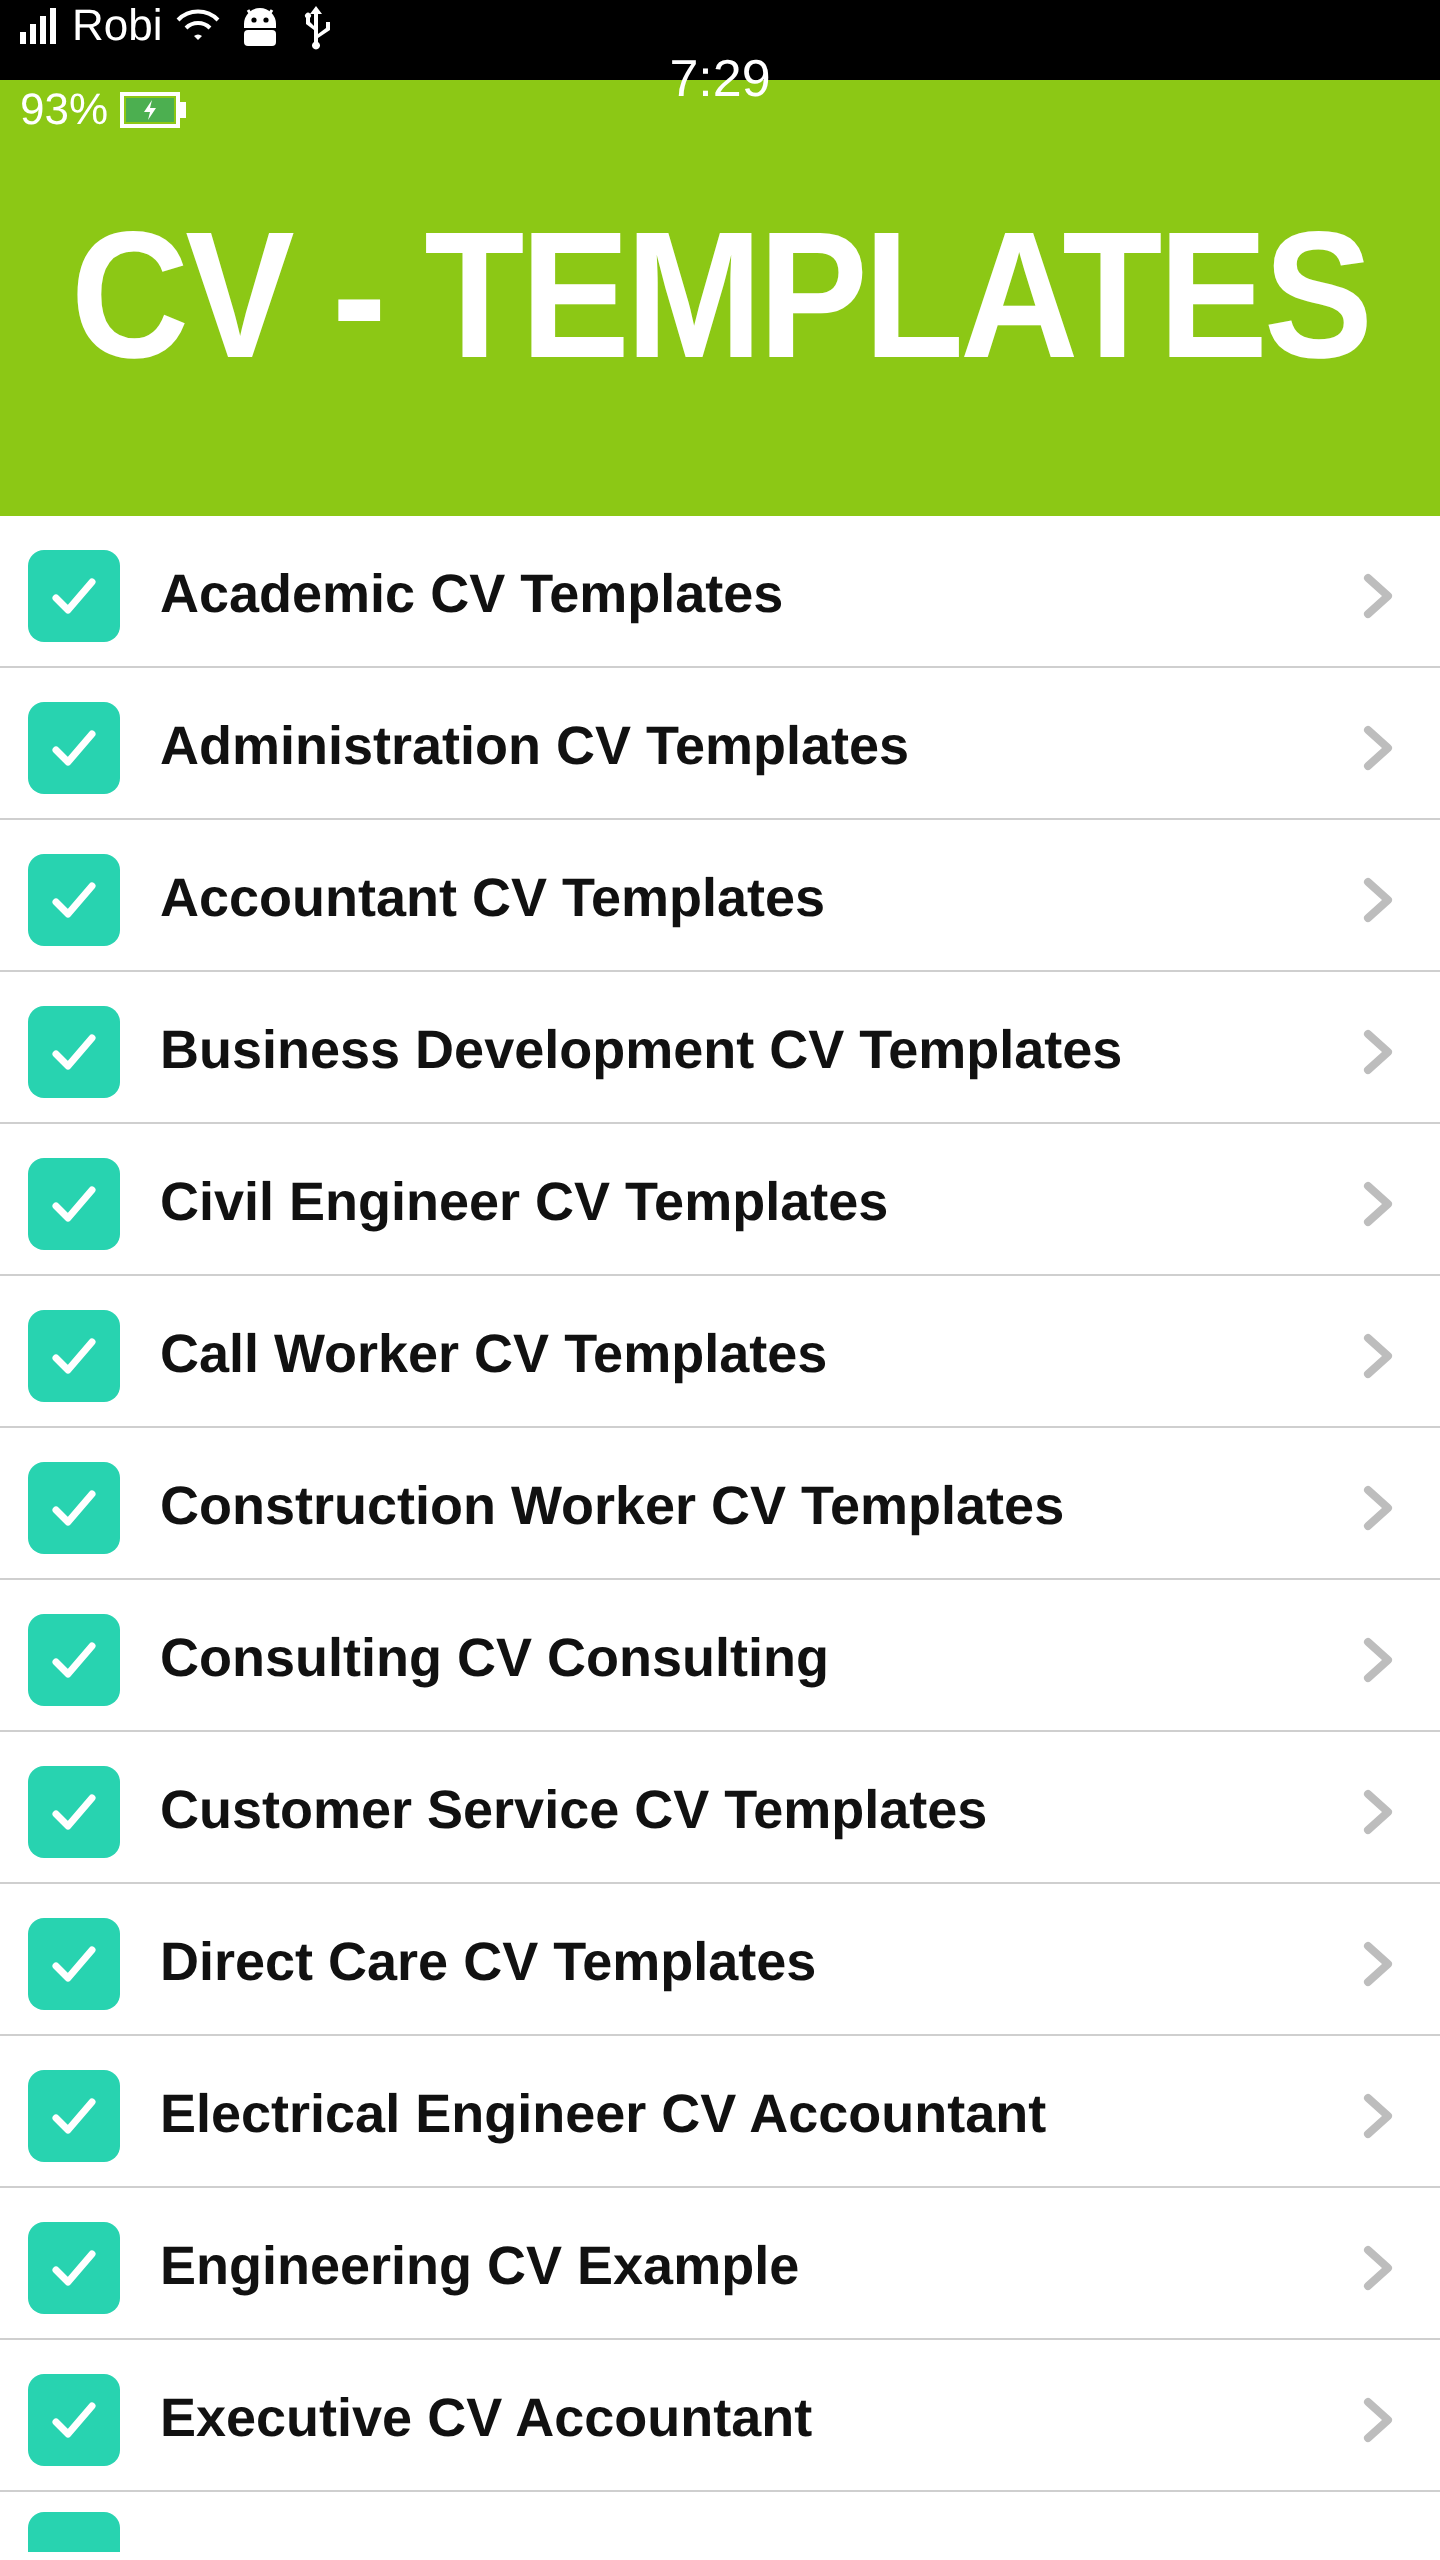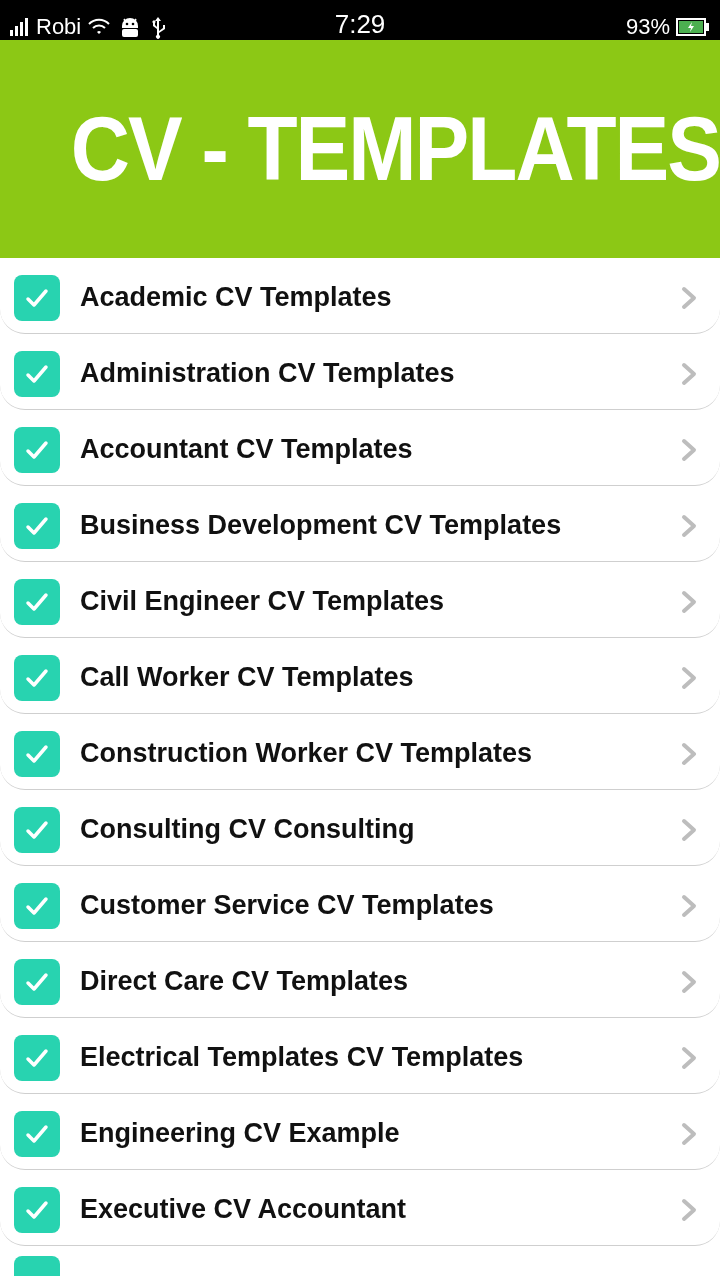--- a/index.html
+++ b/index.html
@@ -4,57 +4,57 @@
 <style>
   * { margin: 0; padding: 0; box-sizing: border-box; }
   html, body { width: 720px; height: 1280px; font-family: Arial, Helvetica, sans-serif; background: #fff; overflow: hidden; }
 
   
   .status-bar {
     height: 40px;
     background: #000;
     color: #fff;
     display: flex;
-    align-items: flex-end;
+    align-items: flex-start;
     justify-content: space-between;
     padding: 0 10px;
     font-size: 22px;
+    flex-direction: column;
   }
   .status-left { display: flex; align-items: center; gap: 6px; }
   .status-center { position: absolute; left: 50%; transform: translateX(-50%); font-size: 26px; margin-top: 24px; }
   .status-right { display: flex; align-items: center; gap: 6px; margin-top: 16px; }
   .signal-icon svg, .wifi-icon svg, .android-icon svg, .usb-icon svg, .battery-icon svg { display: block; }
 
   
   .header {
     height: 218px;
     background: #8CC815;
     display: flex;
     align-items: center;
-    justify-content: flex-end;
+    justify-content: center;
   }
   .header-title {
     color: #fff;
     font-weight: 900;
     font-size: 82px;
     letter-spacing: -2px;
     font-family: Impact, "Arial Black", sans-serif;
     transform: scaleY(1.1);
   }
 
   
   .list { background: #fff; }
   .list-item {
     height: 76px;
     display: flex;
     align-items: center;
     border-bottom: 1px solid #cfcfcf;
     padding: 4px 14px 0 14px;
     background: #fff;
-    border-radius: 25px;
   }
   .check-box {
     width: 46px;
     height: 46px;
     background: #28D3B0;
     border-radius: 8px;
     display: flex;
     align-items: center;
     justify-content: center;
     flex-shrink: 0;
@@ -284,21 +284,21 @@
         </svg>
     </div>
   </div>
 
   <div class="list-item">
     <div class="check-box">
       <svg width="30" height="30" viewBox="0 0 30 30">
           <path d="M6 16 L12 22 L24 8" stroke="#fff" stroke-width="3.5" fill="none" stroke-linecap="round" stroke-linejoin="round"></path>
         </svg>
     </div>
-    <div class="item-label">Electrical Templates CV Templates</div>
+    <div class="item-label">Electrical Engineer CV Accountant</div>
     <div class="chevron">
       <svg width="26" height="26" viewBox="0 0 26 26">
           <path d="M8 4 L18 13 L8 22" stroke="#bdbdbd" stroke-width="4" fill="none" stroke-linecap="round" stroke-linejoin="round"></path>
         </svg>
     </div>
   </div>
 
   <div class="list-item">
     <div class="check-box">
       <svg width="30" height="30" viewBox="0 0 30 30">

